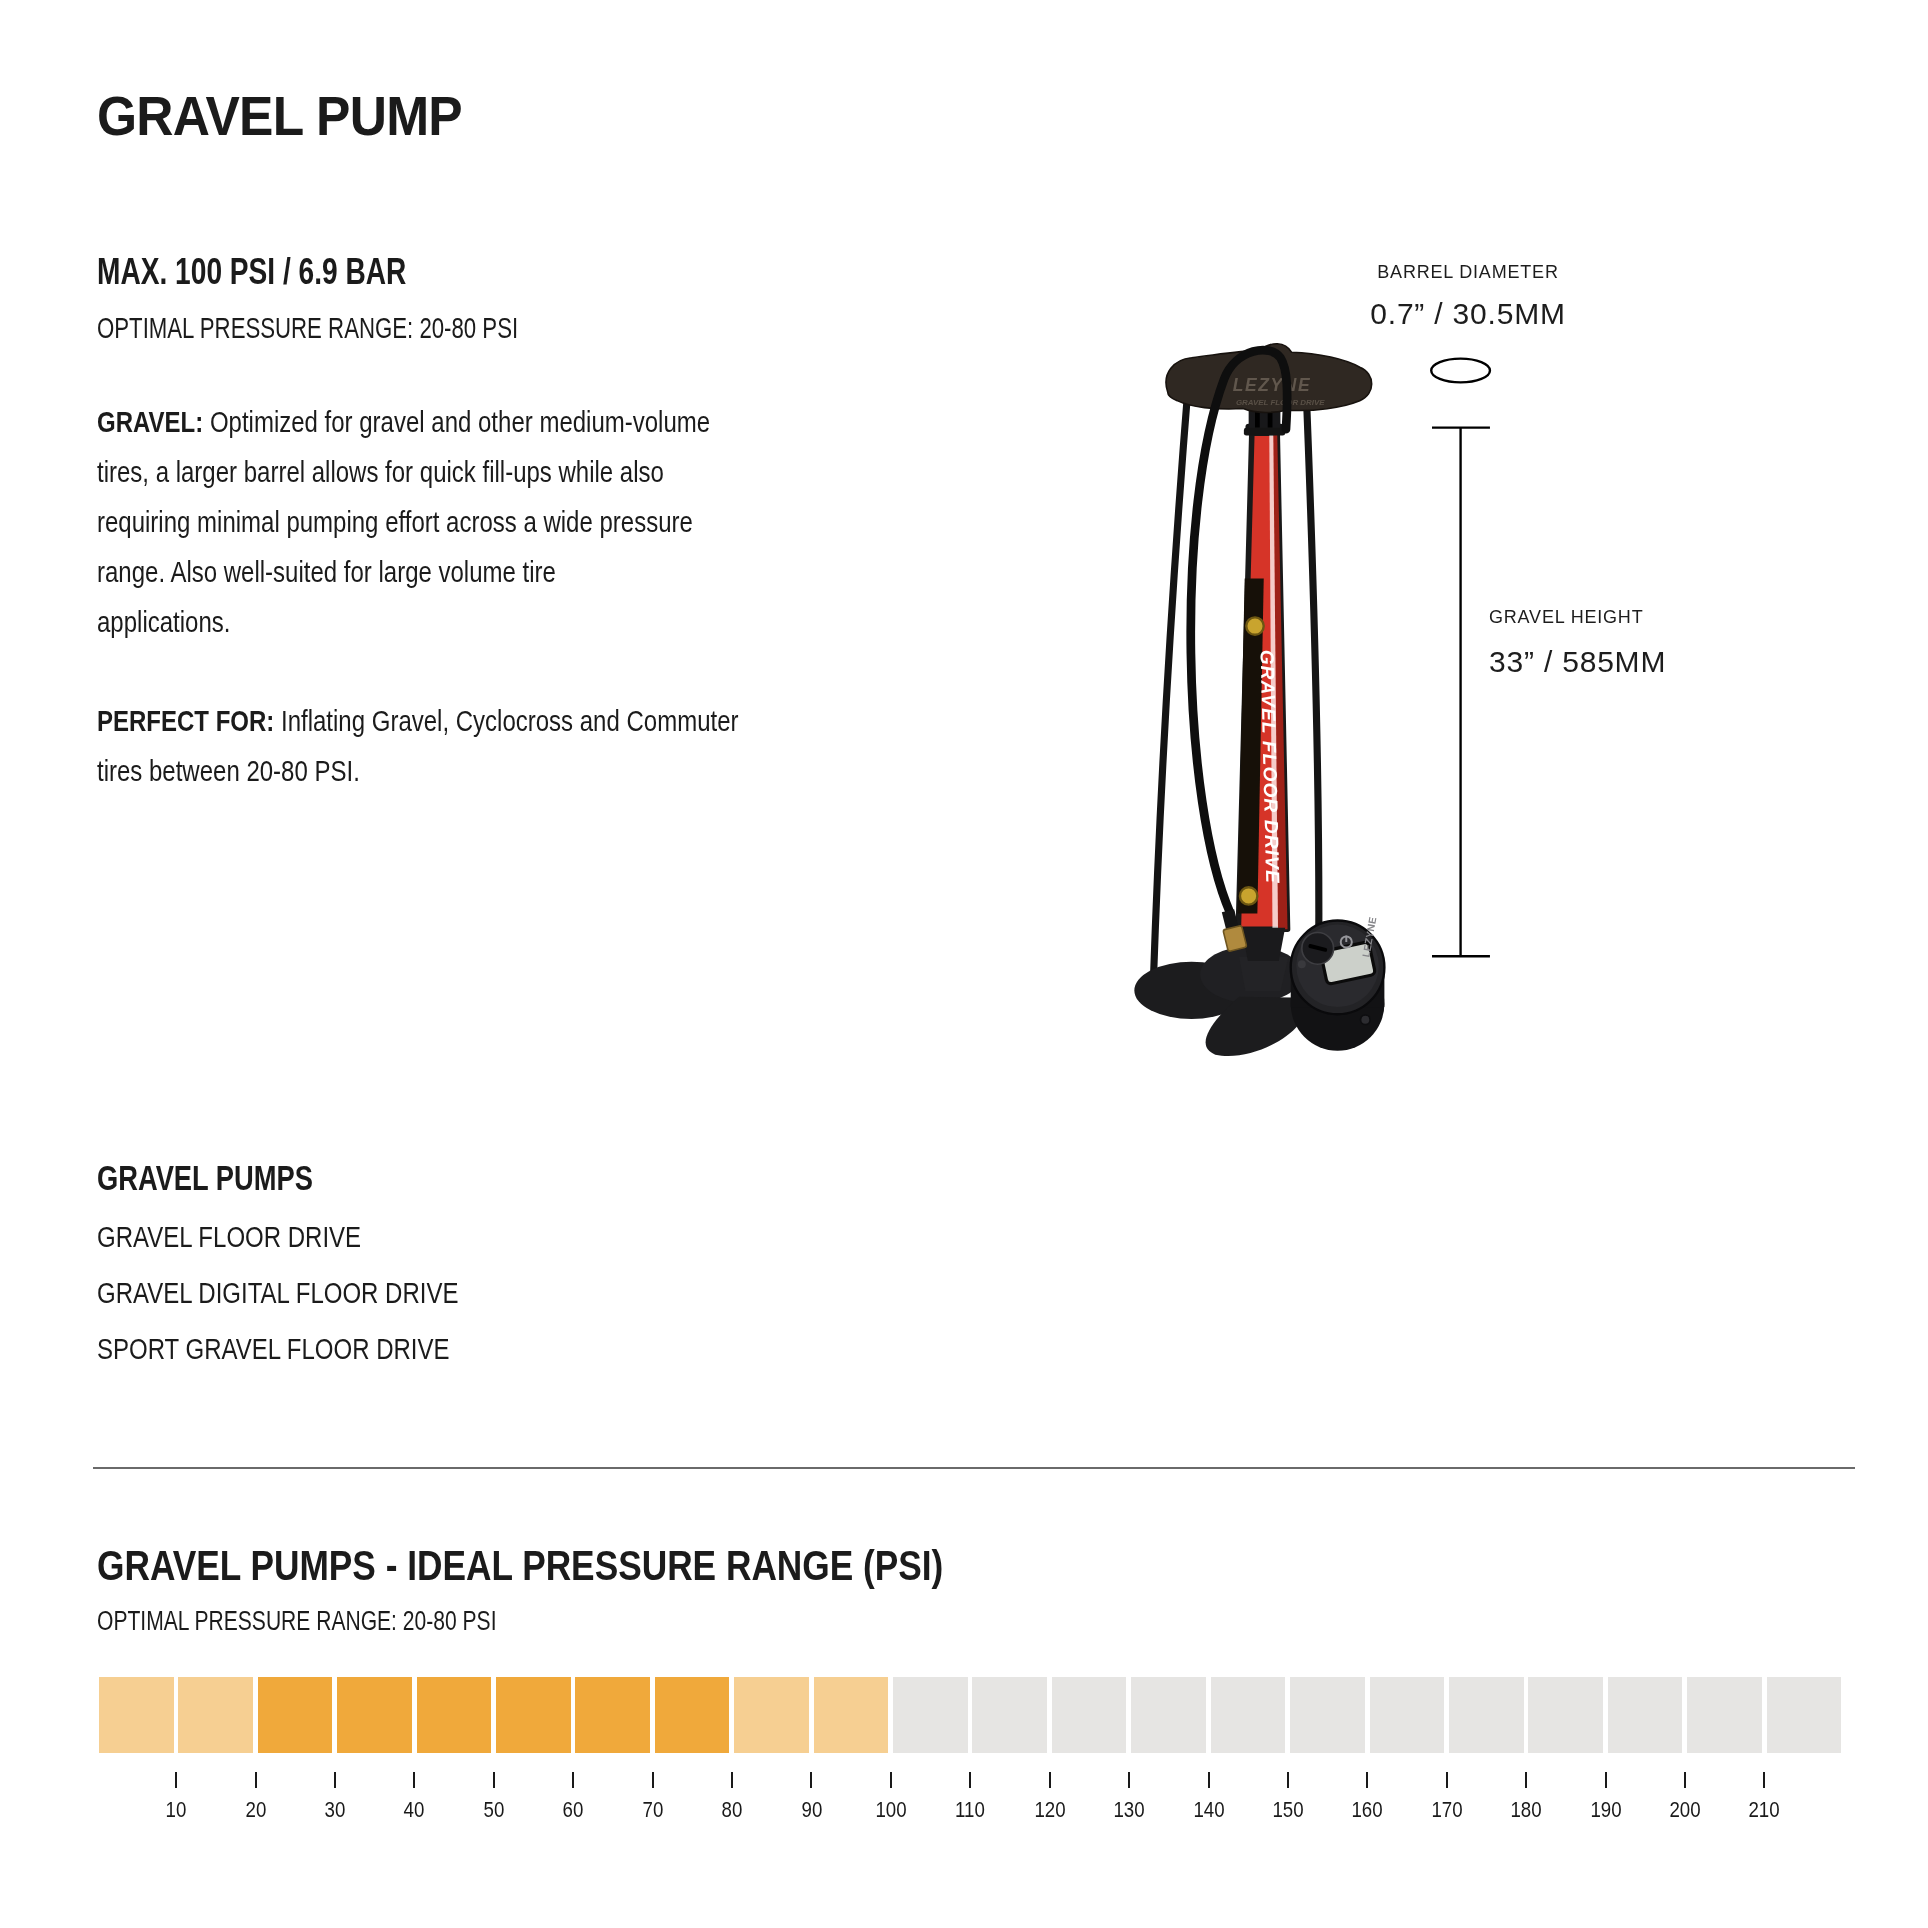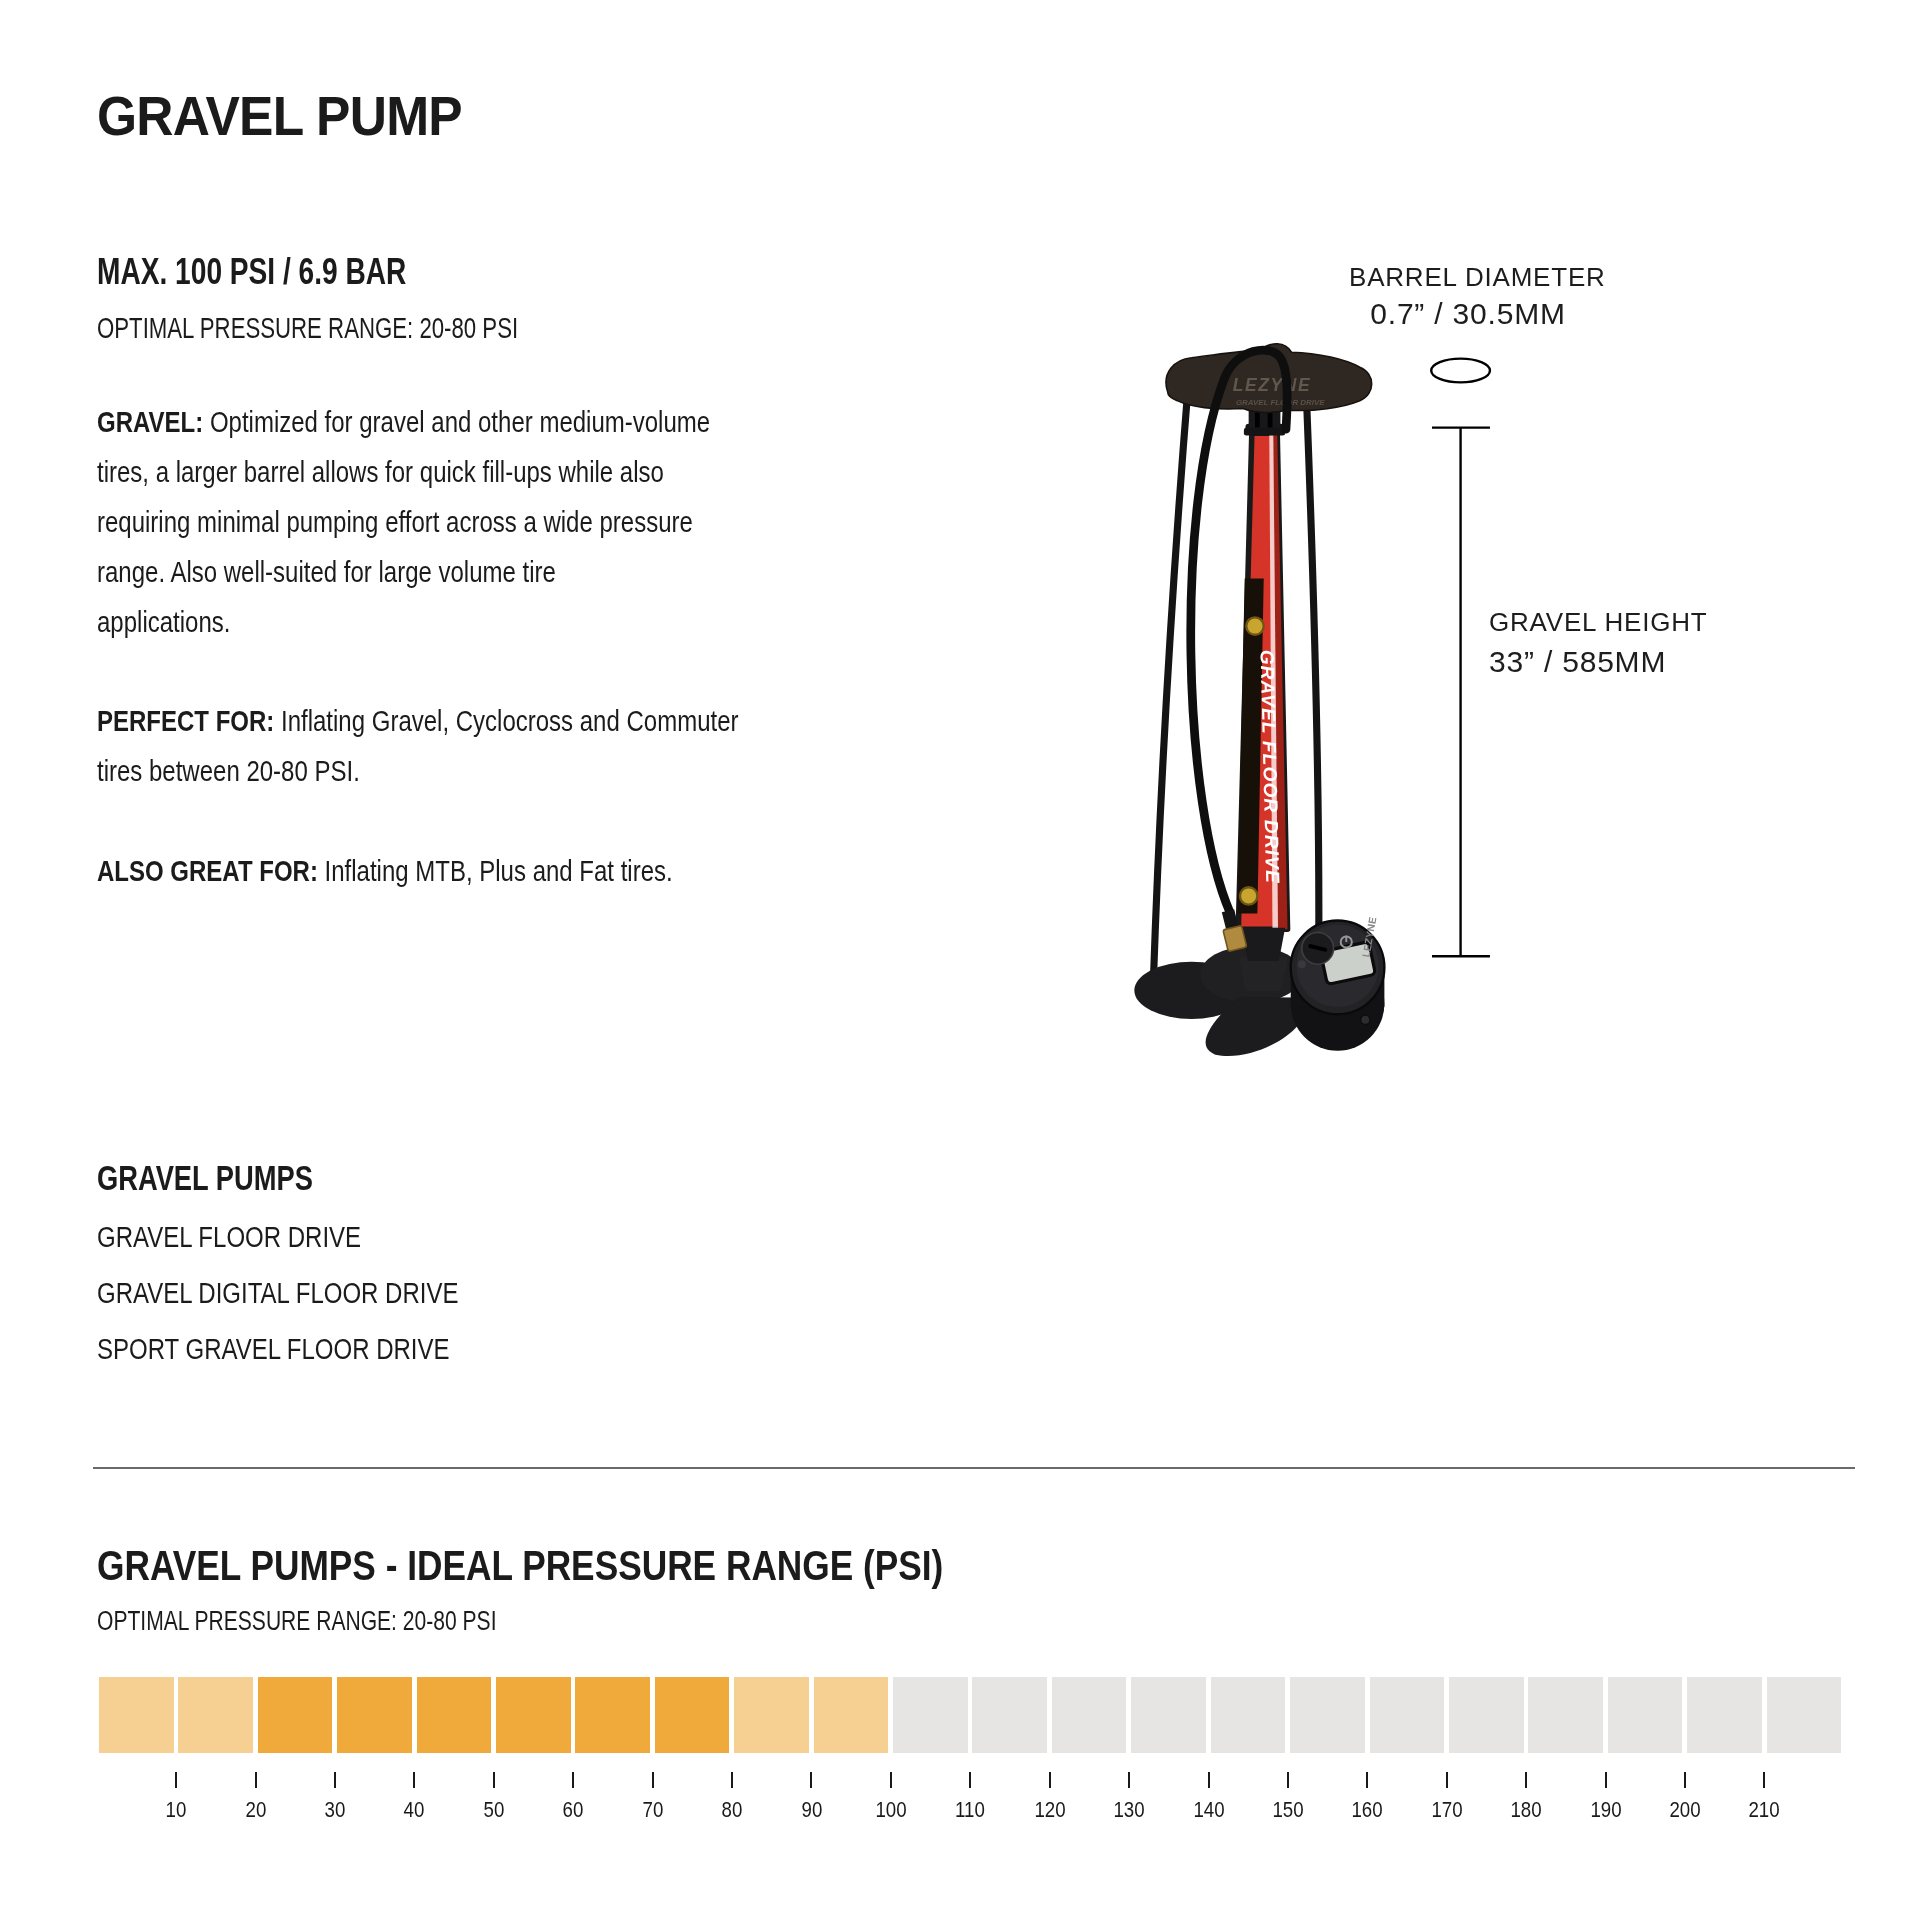--- a/index.html
+++ b/index.html
@@ -18,21 +18,21 @@
   .divider{background:#6a6a6a;height:2.4px;}
   .chart-title{font-size:43px;font-weight:700;transform:scaleX(0.82);transform-origin:0 0;white-space:nowrap;}
   .chart-sub{font-size:27px;transform:scaleX(0.78);transform-origin:0 0;white-space:nowrap;}
   .bar{display:flex;gap:4.8px;}
   .seg{flex:1;}
   .tickmark{position:absolute;top:0;width:2.4px;height:16px;background:#1a1a1a;}
   .ticklabel{position:absolute;top:25.4px;width:64px;text-align:center;font-size:22px;color:#1a1a1a;
              transform:scaleX(0.85);transform-origin:50% 0;}
   .ann{white-space:nowrap;letter-spacing:0.8px;color:#1d1d1d;}
   .ann-c{text-align:center;width:238px;}
-  .ann-label{font-size:26px;}
+  .ann-label{font-size:18px;}
   .ann-value{font-size:30px;}
 </style>
 </head>
 <body>
 
 <div id="page">
 
   <div class="abs title" style="left:97px;top:83px;">GRAVEL PUMP</div>
 
   <div class="abs h-max" style="left:97px;top:251px;">MAX. 100 PSI / 6.9 BAR</div>
@@ -41,23 +41,20 @@
   <div class="abs para" style="left:97px;top:397px;">
       <div class="line cond"><b>GRAVEL: </b>Optimized for gravel and other medium-volume</div>
       <div class="line cond">tires, a larger barrel allows for quick fill-ups while also</div>
       <div class="line cond">requiring minimal pumping effort across a wide pressure</div>
       <div class="line cond">range. Also well-suited for large volume tire</div>
       <div class="line cond">applications.</div>
     </div>
   <div class="abs para" style="left:97px;top:696px;">
       <div class="line cond"><b>PERFECT FOR: </b>Inflating Gravel, Cyclocross and Commuter</div>
       <div class="line cond">tires between 20-80 PSI.</div>
-    </div>
-  <div class="abs para" style="left:97px;top:846px;">
-      <div class="line cond"><b>ALSO GREAT FOR: </b>Inflating MTB, Plus and Fat tires.</div>
     </div>
 
   <div class="abs list-head" style="left:97px;top:1158px;">GRAVEL PUMPS</div>
   <div class="abs" style="left:97px;top:1209px;">
       <div class="pump-item cond">GRAVEL FLOOR DRIVE</div>
       <div class="pump-item cond">GRAVEL DIGITAL FLOOR DRIVE</div>
       <div class="pump-item cond">SPORT GRAVEL FLOOR DRIVE</div>
     </div>
 
   <svg class="abs" style="left:1128px;top:330px;" width="381" height="762" viewBox="1420 415 480 960">

